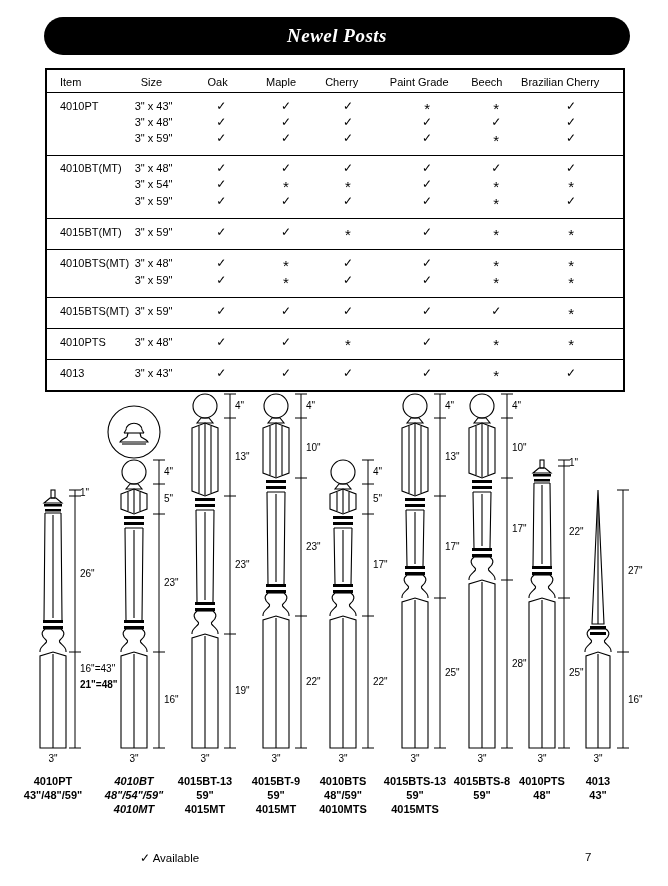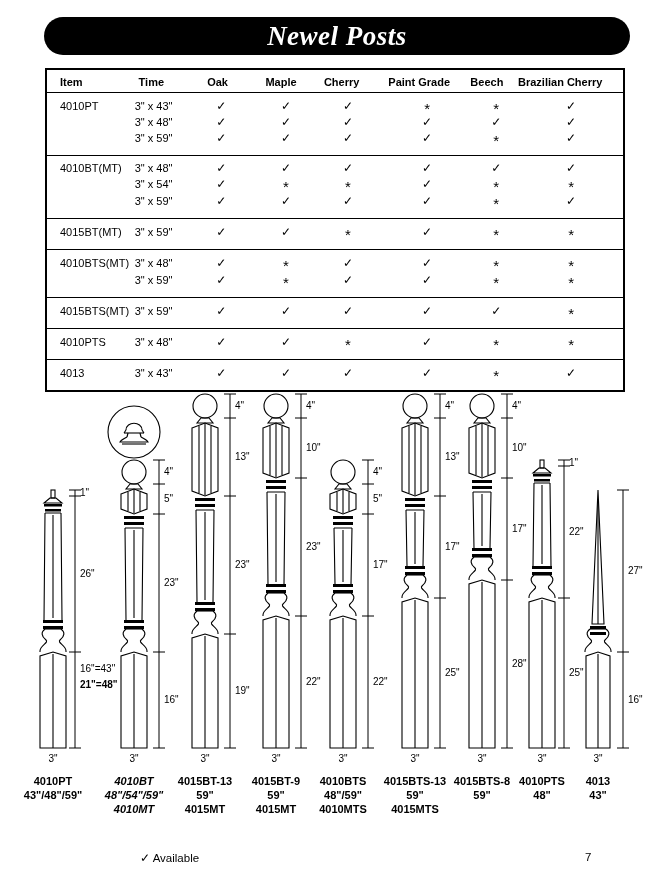--- a/index.html
+++ b/index.html
@@ -2,26 +2,26 @@
 <html><head>
 <meta charset="utf-8">
 <style>
   html,body{margin:0;padding:0;background:#fff;}
   .page{position:relative;width:668px;height:886px;background:#fff;color:#000;
         font-family:"Liberation Sans",sans-serif;overflow:hidden;}
   
   .banner{position:absolute;top:17px;left:44px;width:586px;height:38px;background:#000;
           border-radius:19px;display:flex;align-items:center;justify-content:center;}
   .banner span{color:#fff;font-family:"Liberation Serif",serif;font-style:italic;
-               font-weight:bold;font-size:27px;letter-spacing:.5px;}
+               font-weight:bold;font-size:19px;letter-spacing:.5px;}
   
   .avail{position:absolute;top:68px;left:45px;width:580px;border:2px solid #000;
          font-size:11px;box-sizing:border-box;background:#fff;}
   .trow{display:grid;grid-template-columns:13% 11% 12.5% 10% 11.5% 16% 8% 18%;align-items:center;line-height:15px;}
-  .thead{font-weight:bold;padding:5px 12px 2px 0;}
+  .thead{font-weight:normal;padding:5px 12px 2px 0;}
   .tgroup{border-top:1.5px solid #000;padding:5px 0 8px 0;}
   .tgroup:first-of-type{border-top:none;}
   .c{text-align:center;}
   .cl{text-align:left;padding-left:13px;}
   .mk{font-size:12px;}
   .st{display:inline-block;transform:translateY(3px);font-size:15px;}
   
   #diagrams{position:absolute;top:388px;left:0;}
   #diagrams *{stroke:#000;fill:none;stroke-width:1.1;}
   #diagrams .fl{fill:#000;stroke:none;}
@@ -42,21 +42,21 @@
 
 <div class="page">
 
   <div class="banner">
     <span>Newel Posts</span>
   </div>
 
   <div class="avail" id="avail-table">
       <div class="trow thead">
         <div class="cl">Item</div>
-        <div class="c">Time</div>
+        <div class="c">Size</div>
         <div class="c">Oak</div>
         <div class="c">Maple</div>
         <div class="c">Cherry</div>
         <div class="c">Paint Grade</div>
         <div class="c">Beech</div>
         <div class="c">Brazilian Cherry</div>
       </div>
       <div class="tgroup">
         <div class="trow">
           <div class="cl">4010PT</div>

